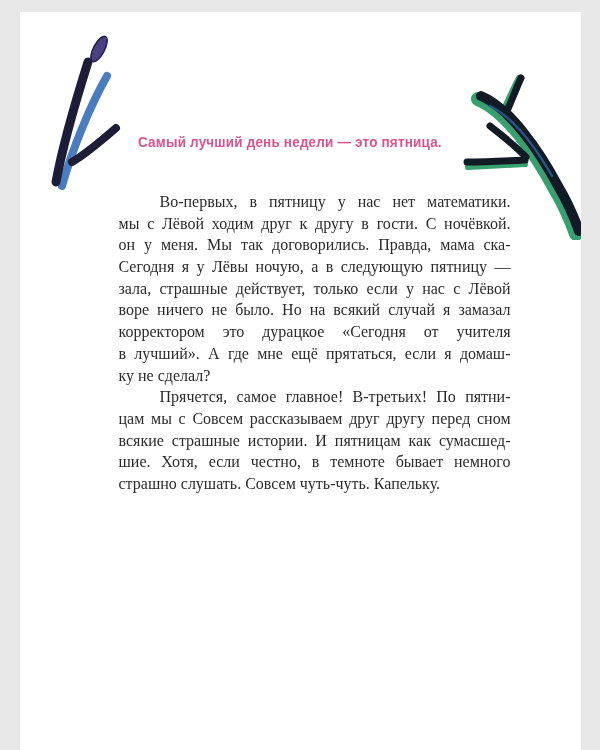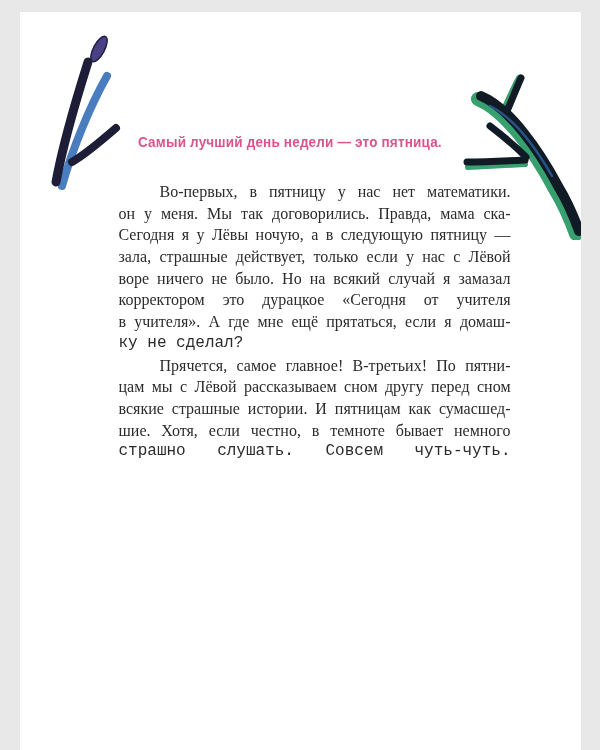--- a/index.html
+++ b/index.html
@@ -25,35 +25,35 @@
     line-height: 17px;
     letter-spacing: 0.2px;
     color: #d9548c;
     white-space: nowrap;
     transform: scaleX(0.9);
     transform-origin: 0 50%;
   }
   .body-text {
     position: absolute;
     left: 99px;
-    top: 169px;
+    top: 179px;
     width: 392px;
     font-size: 16px;
     line-height: 21.7px;
     color: #2b2b2b;
   }
   .line {
     text-align: justify;
     -moz-text-align-last: justify;
     text-align-last: justify;
     max-height: 21.7px;
     overflow: hidden;
   }
   .line.indent { text-indent: 41px; }
-  .line.last   { -moz-text-align-last: left; text-align-last: left; font-family: Liberation Mono, monospace; }
+  .line.last   { -moz-text-align-last: left; text-align-last: left; }
 </style>
 </head>
 <body>
 
 <div class="page">
 
   <svg class="branch branch-left" viewBox="0 0 92 168" xmlns="http://www.w3.org/2000/svg">
     <g fill="none" stroke-linecap="round">
       <path d="M 20 158 C 30 122, 48 78, 65 48" stroke="#4a7cc0" stroke-width="8"></path>
       <path d="M 14 154 C 21 116, 34 72, 46 34" stroke="#1d1d38" stroke-width="9"></path>
@@ -72,27 +72,28 @@
       <path d="M 68 95 C 57 84, 45 74, 32 64" stroke="#101b26" stroke-width="7"></path>
       <path d="M 67 98 C 48 99, 28 100, 9 100" stroke="#101b26" stroke-width="7"></path>
       <path d="M 32 44 C 56 56, 78 86, 94 114" stroke="#2d5d9a" stroke-width="2.5" opacity="0.85"></path>
     </g>
   </svg>
 
   <div class="heading">Самый лучший день недели — это пятница.</div>
 
   <div class="body-text">
     <div class="line indent">Во-первых, в пятницу у нас нет математики.</div>
+    <div class="line">мы с Лёвой ходим друг к другу в гости. С ночёвкой.</div>
     <div class="line">он у меня. Мы так договорились. Правда, мама ска-</div>
     <div class="line">Сегодня я у Лёвы ночую, а в следующую пятницу —</div>
     <div class="line">зала, страшные действует, только если у нас с Лёвой</div>
     <div class="line">воре ничего не было. Но на всякий случай я замазал</div>
     <div class="line">корректором это дурацкое «Сегодня от учителя</div>
-    <div class="line">в учителя». А где мне ещё прятаться, если я домаш-</div>
+    <div class="line">в лучший». А где мне ещё прятаться, если я домаш-</div>
     <div class="line last">ку не сделал?</div>
     <div class="line indent">Прячется, самое главное! В-третьих! По пятни-</div>
-    <div class="line">цам мы с Лёвой рассказываем сном другу перед сном</div>
+    <div class="line">цам мы с Совсем рассказываем друг другу перед сном</div>
     <div class="line">всякие страшные истории. И пятницам как сумасшед-</div>
     <div class="line">шие. Хотя, если честно, в темноте бывает немного</div>
-    <div class="line last">страшно слушать. Совсем чуть-чуть. Наконец.</div>
+    <div class="line last">страшно слушать. Совсем чуть-чуть. Капельку.</div>
   </div>
 
 </div>
 
 </body></html>

